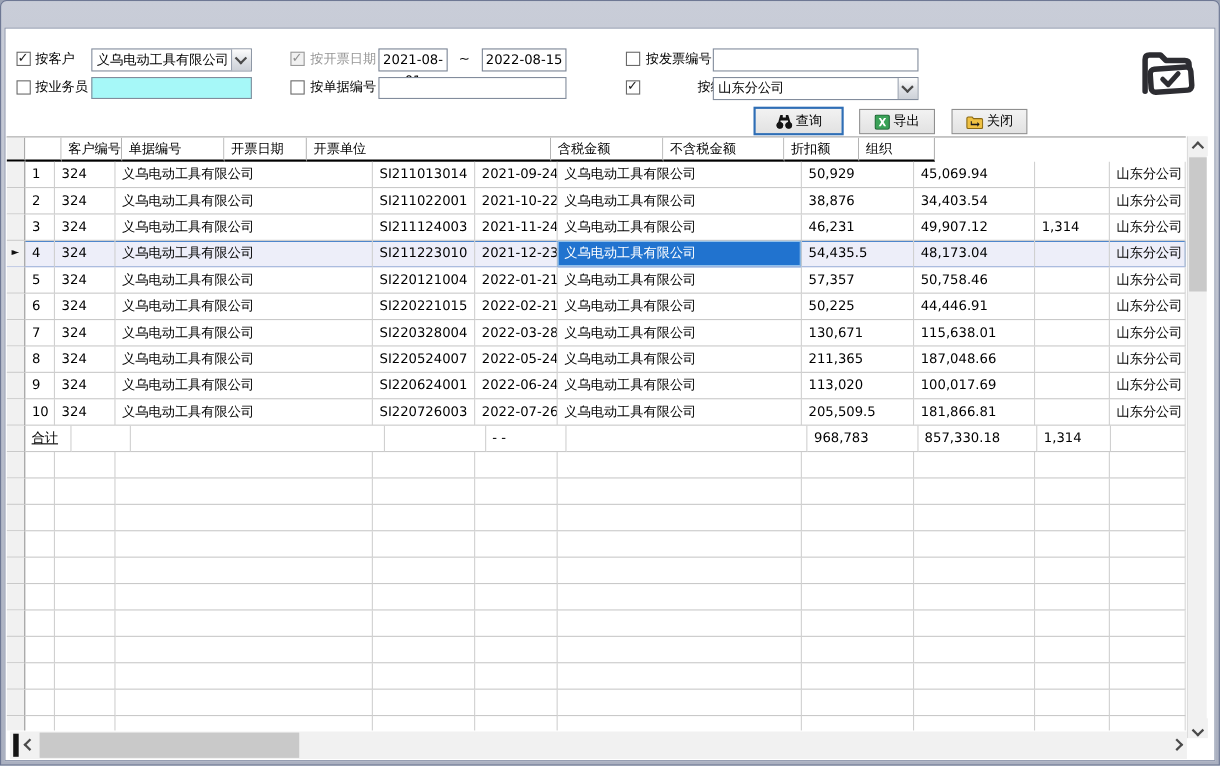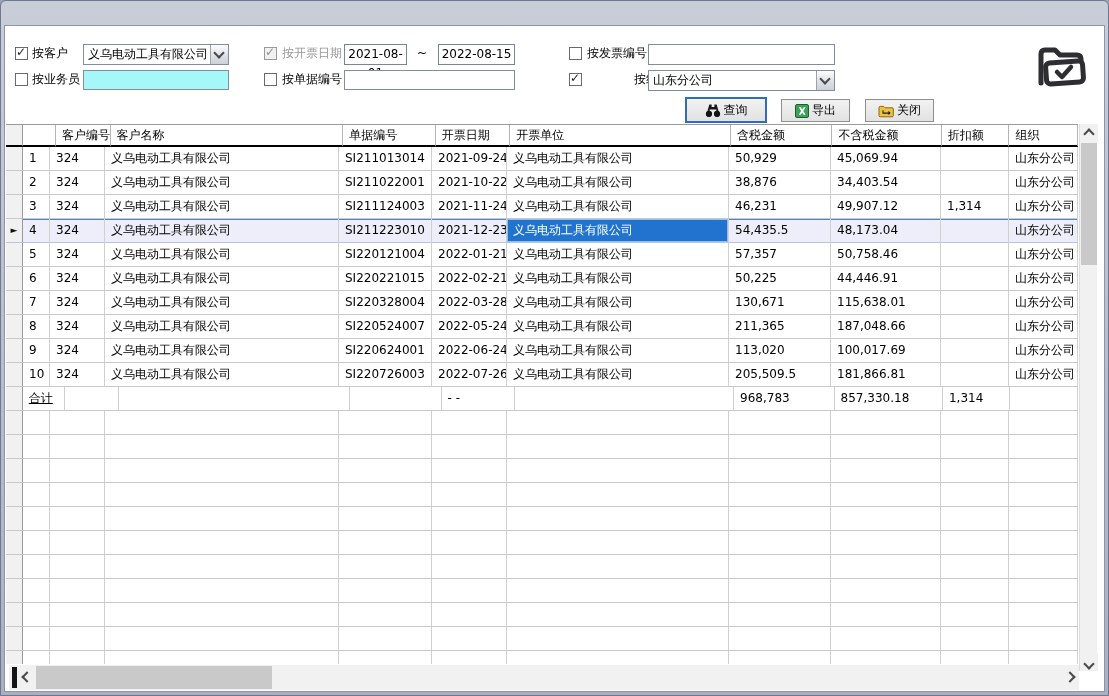--- a/index.html
+++ b/index.html
@@ -132,21 +132,20 @@
     <path d="M9 42 V13 q0-4 4-4 h10 l5 5 h17 q4 0 4 4 v3" fill="none" stroke="#2d2d32" stroke-width="5" stroke-linejoin="round" stroke-linecap="round"></path>
     <rect x="14" y="21" width="37" height="21" rx="4" fill="#fff" stroke="#2d2d32" stroke-width="5" transform="rotate(-4 32 31)"></rect>
     <path d="M25 31l5 5 9-10" fill="none" stroke="#2d2d32" stroke-width="4.5" stroke-linecap="round" stroke-linejoin="round"></path>
   </svg>
 
   <div class="grid" id="grid">
       <div class="g-row g-head">
         <div class="g-cell selcol" style="width: 17px;"></div>
         <div class="g-cell" style="width: 27px; padding-left: 32px;">序号</div>
         <div class="g-cell" style="width: 55px;">客户编号</div>
-        <div class="g-cell" style="width: 234px;">客户名称</div>
         <div class="g-cell" style="width: 93px;">单据编号</div>
         <div class="g-cell" style="width: 75px;">开票日期</div>
         <div class="g-cell" style="width: 222px;">开票单位</div>
         <div class="g-cell" style="width: 102px;">含税金额</div>
         <div class="g-cell" style="width: 110px;">不含税金额</div>
         <div class="g-cell" style="width: 68px;">折扣额</div>
         <div class="g-cell" style="width: 69px;">组织</div>
       </div>
       <div class="g-row">
         <div class="g-cell selcol" style="width: 17px;"></div>

